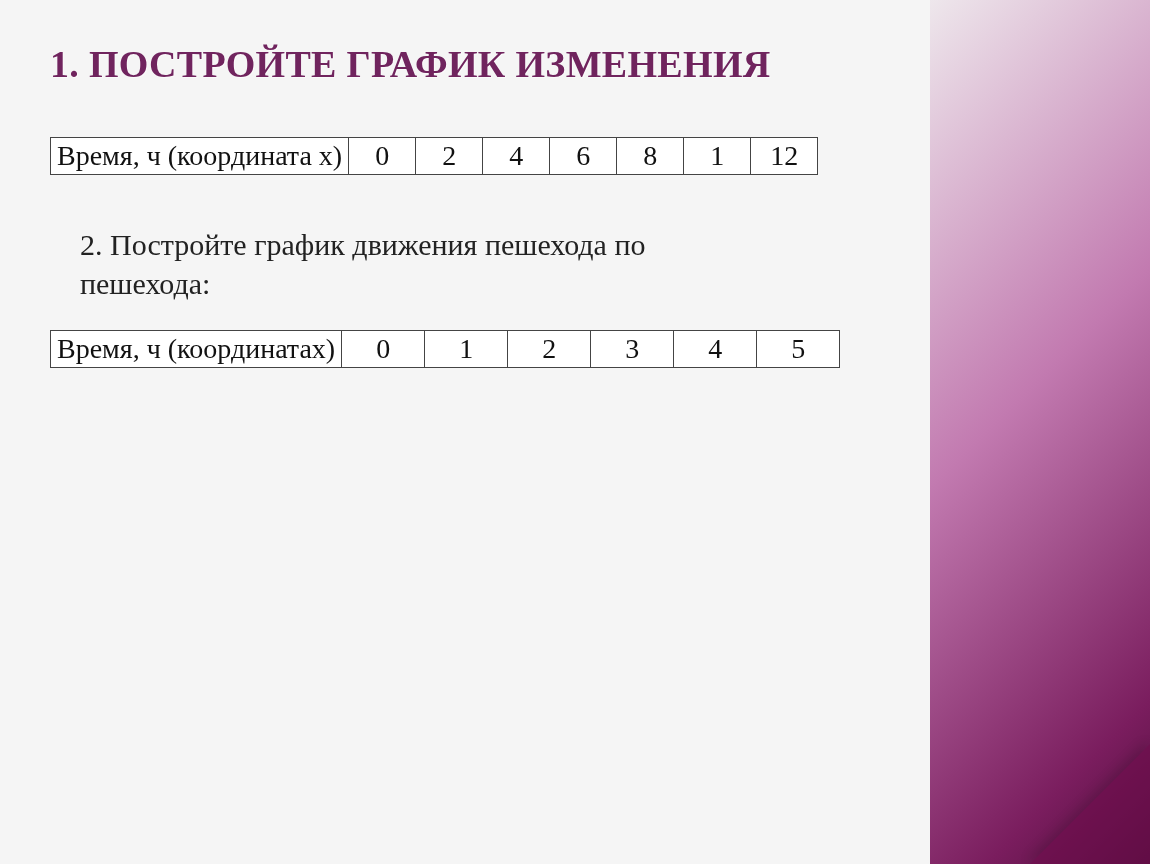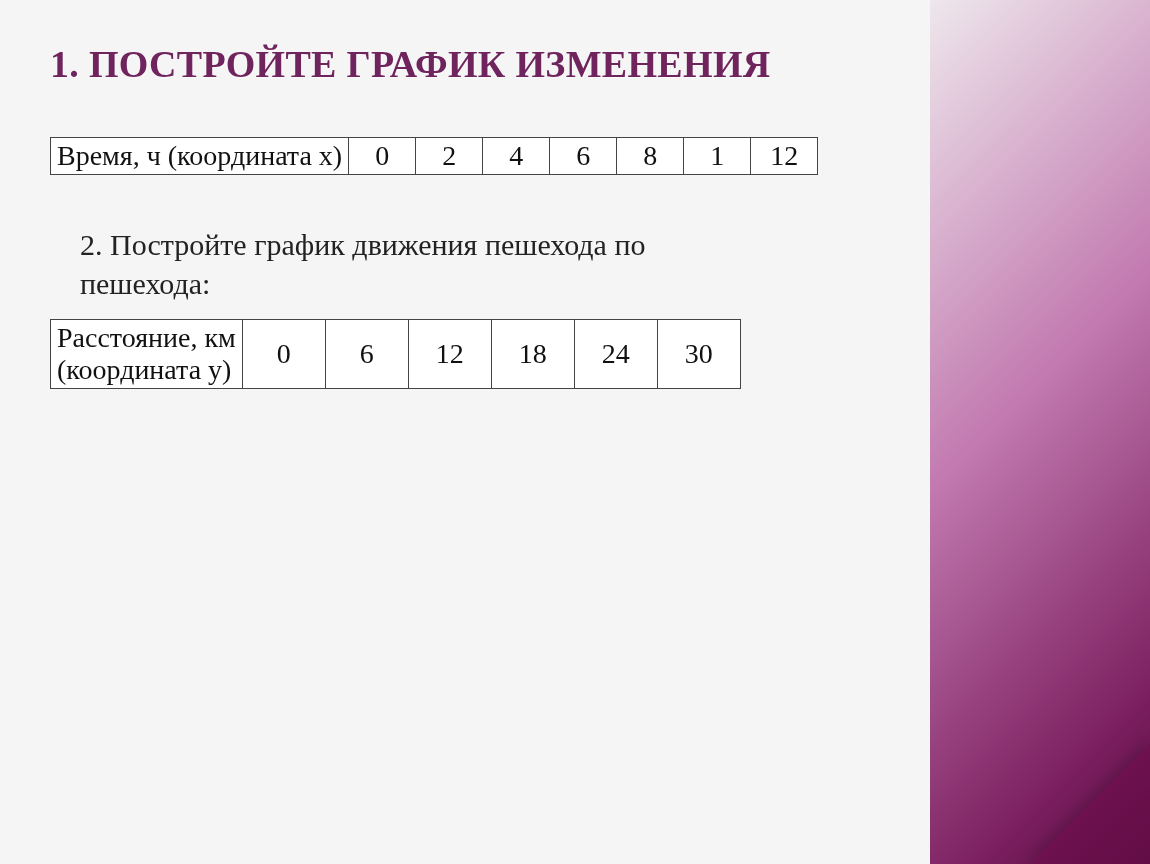--- a/index.html
+++ b/index.html
@@ -48,21 +48,21 @@
     font-weight: bold;
     font-size: 38px;
     line-height: 1.28;
     letter-spacing: 0.3px;
     text-shadow: 1px 1px 1px rgba(255,255,255,0.6);
     margin-bottom: 48px;
   }
   .subtitle {
     color: #222;
     font-size: 30px;
-    margin: 50px 0 16px 30px;
+    margin: 50px 0 27px 30px;
     line-height: 1.3;
   }
   table.data {
     border-collapse: collapse;
     background: #fff;
     font-family: 'Times New Roman', serif;
     font-size: 28px;
     color: #111;
   }
   table.data td {
@@ -106,29 +106,26 @@
     </tbody>
       </table>
 
     <div class="subtitle">
       <span>2. Постройте график движения пешехода по</span><br>
       <span>пешехода:</span>
     </div>
 
     <table class="data t2">
       <tbody>
-      <tr>
-        <td class="label">
-          <span>Расстояние, км</span><br>
-          <span>(координата у)</span>
-        </td>
+          <tr>
+        <td class="label"> Время, ч (координатах)</td>
         <td class="val">0</td>
-        <td class="val">6</td>
-        <td class="val">12</td>
-        <td class="val">18</td>
-        <td class="val">24</td>
-        <td class="val">30</td>
+        <td class="val">1</td>
+        <td class="val">2</td>
+        <td class="val">3</td>
+        <td class="val">4</td>
+        <td class="val">5</td>
       </tr>
     </tbody>
       </table>
 
   </div>
 </div>
 
 </body></html>

